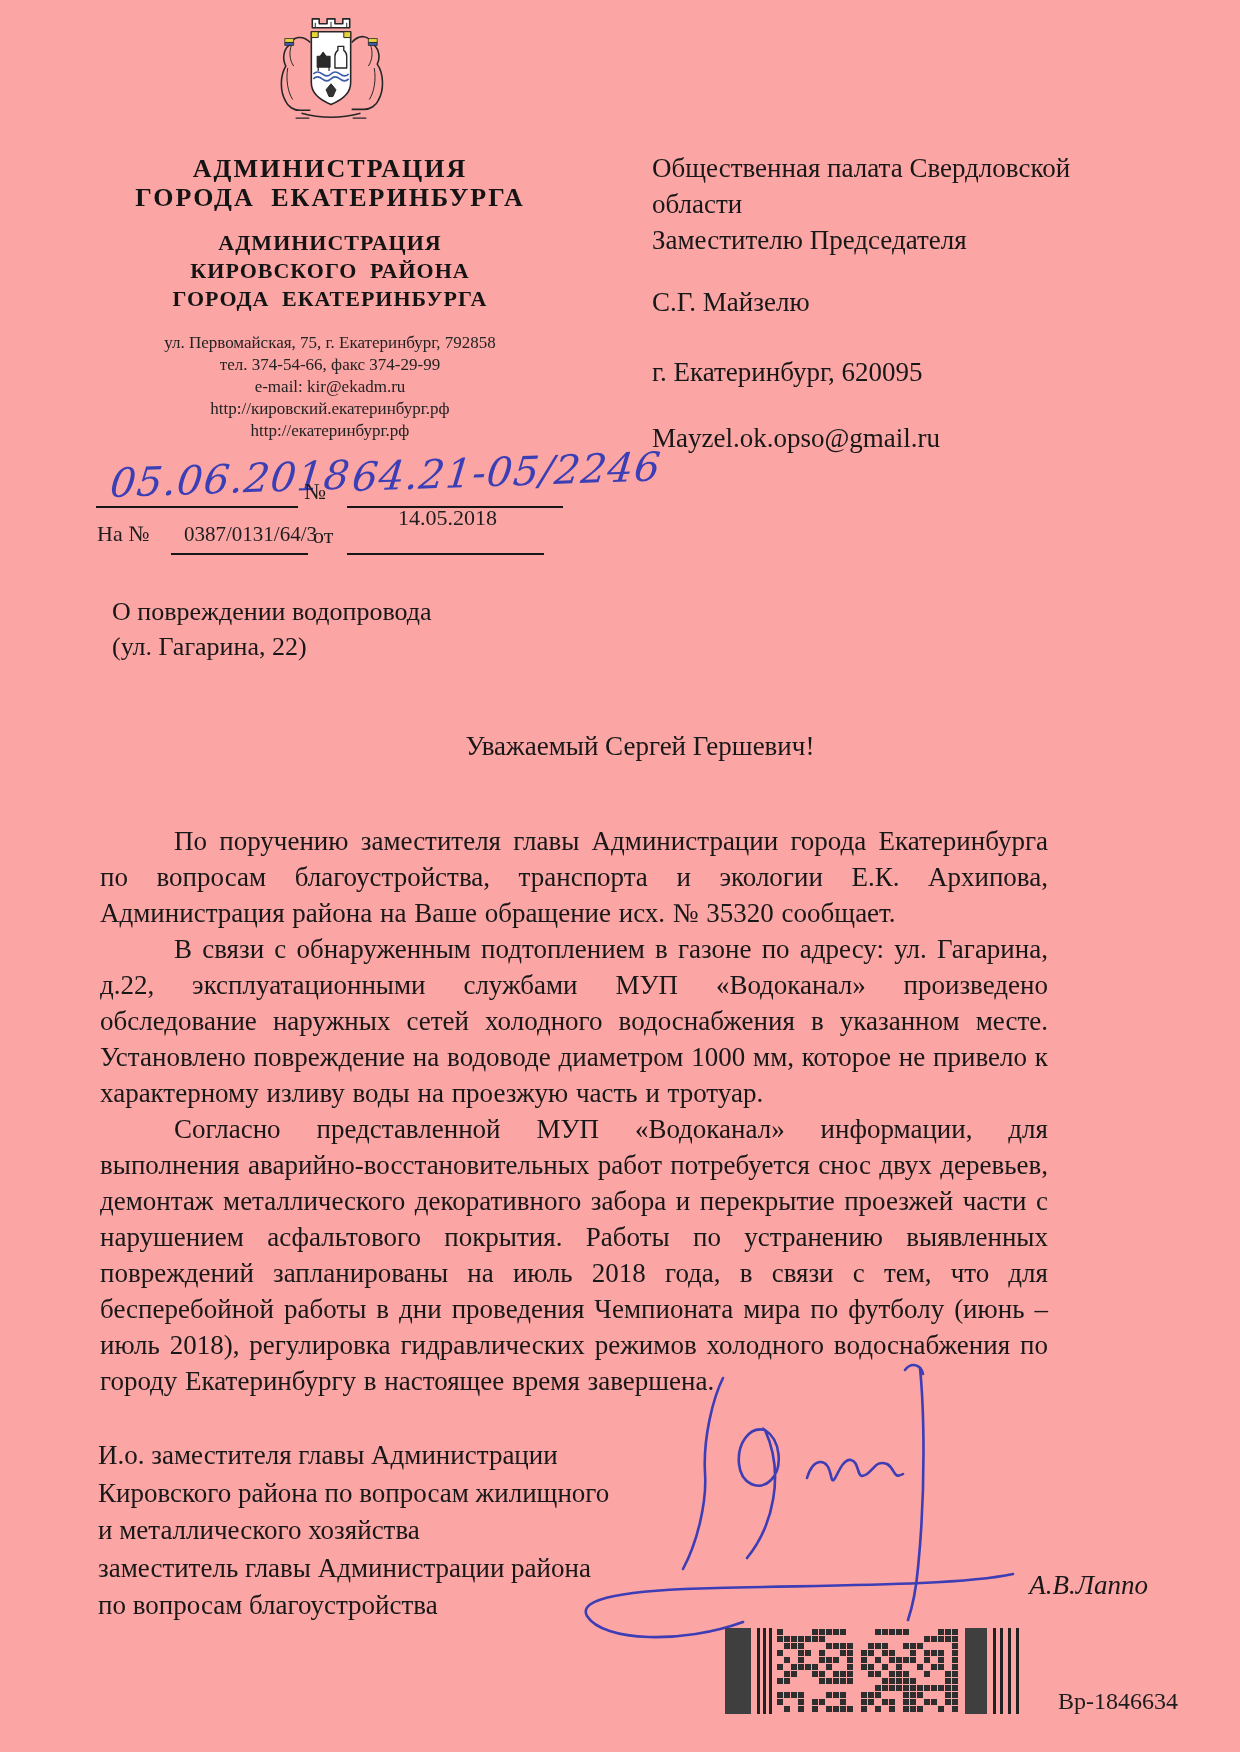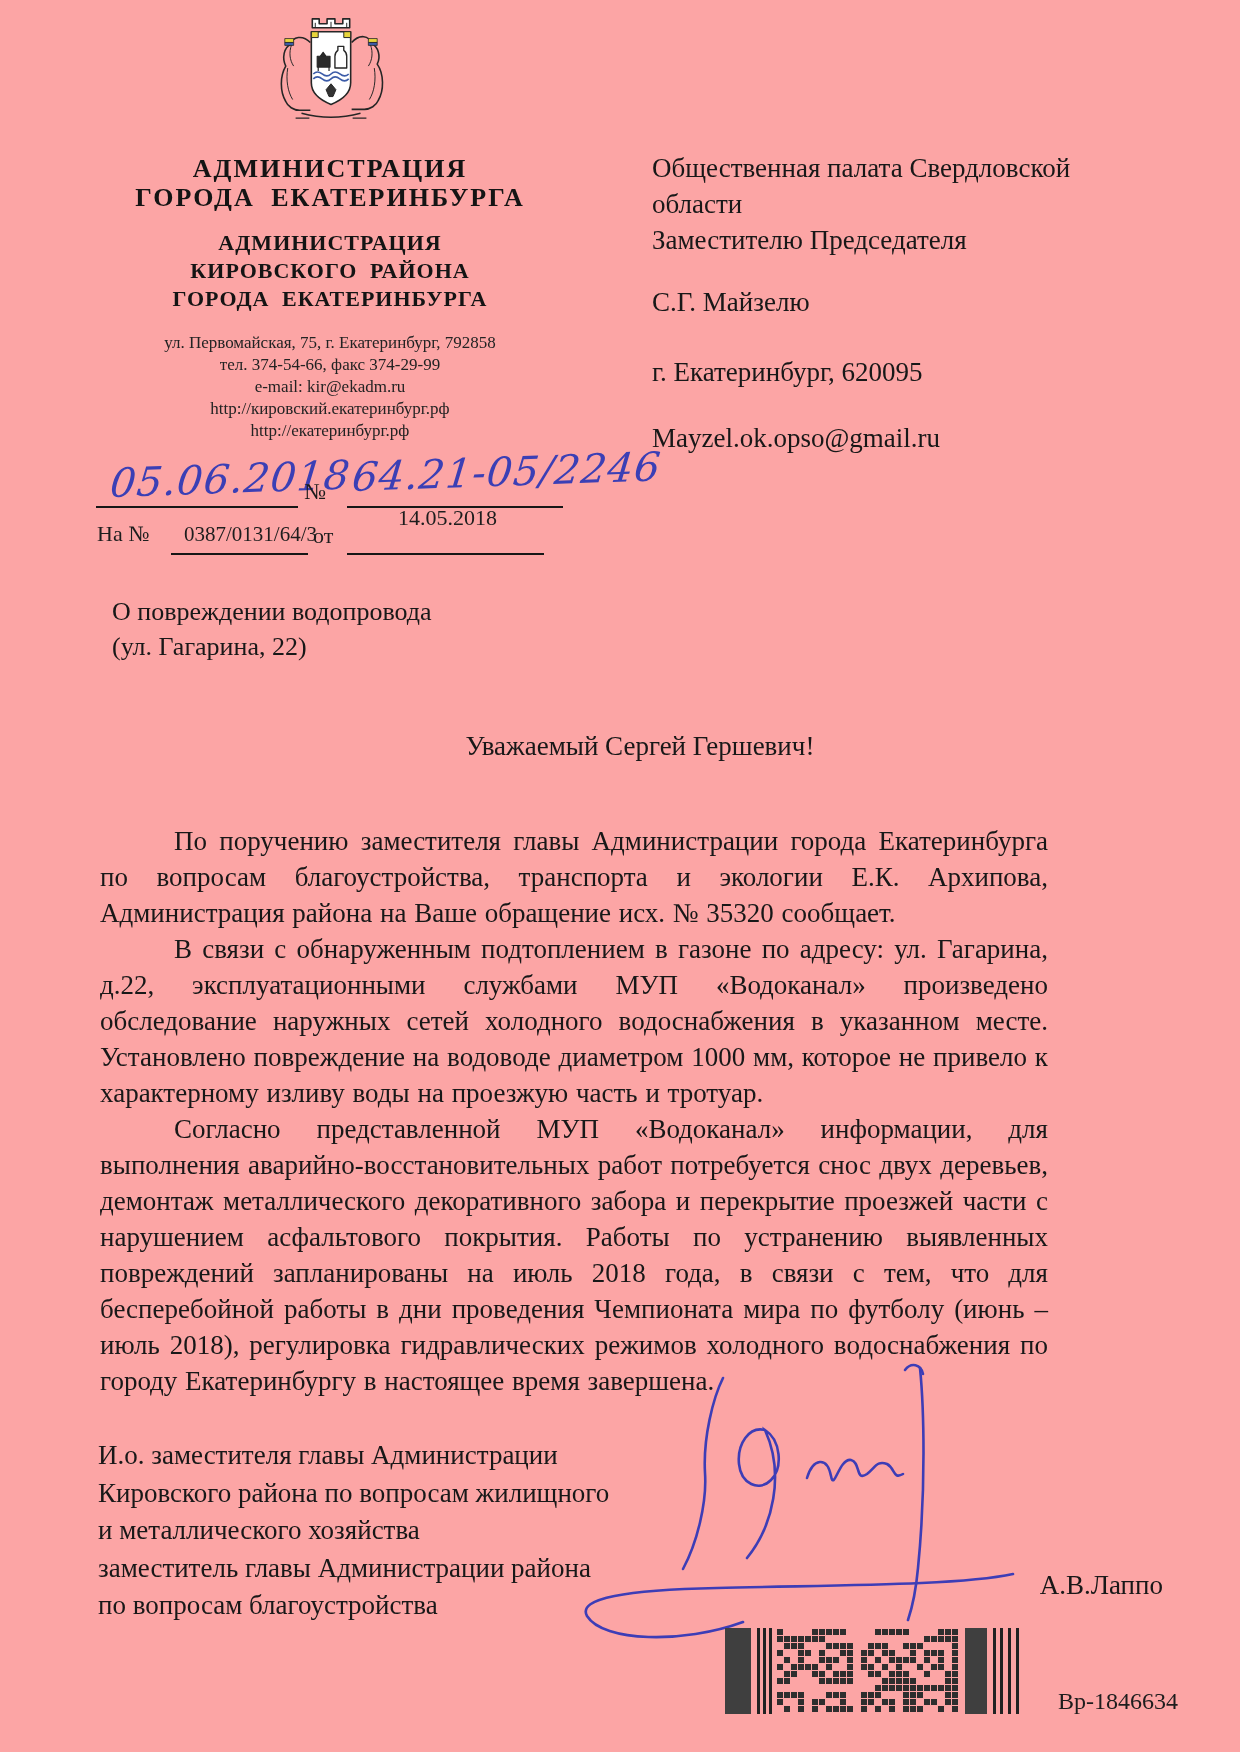--- a/index.html
+++ b/index.html
@@ -35,21 +35,21 @@
   .addressee{left:652px;top:150px;width:480px;font-size:27px;line-height:36px;color:#181818;}
   .sp26{height:26px;} .sp34{height:34px;} .sp30{height:30px;}
   
   .subject{left:112px;top:594px;width:520px;font-size:26px;line-height:35px;color:#181818;}
   .salutation{left:100px;top:731px;width:1080px;text-align:center;font-size:27px;color:#181818;}
   .body-text{left:100px;top:791px;width:948px;font-size:27px;line-height:36px;
     text-align:justify;color:#181818;word-spacing:1px;margin-top:32px;}
   .body-text p{margin:0;text-indent:74px;}
   
   .signoff{left:98px;top:1437px;width:620px;font-size:27px;line-height:37.5px;color:#181818;}
-  .sig-name{right:77px;top:1570px;font-size:27px;color:#181818;}
+  .sig-name{right:92px;top:1570px;font-size:27px;color:#181818;font-style:italic;}
   .sig-svg{left:575px;top:1360px;}
   
   .barcode{left:725px;top:1628px;}
   .barcode-label{left:1058px;top:1688px;font-size:24px;color:#1d1d1d;}
   .emblem{left:272px;top:10px;}
 </style>
 </head>
 <body>
 
 <div class="page">

